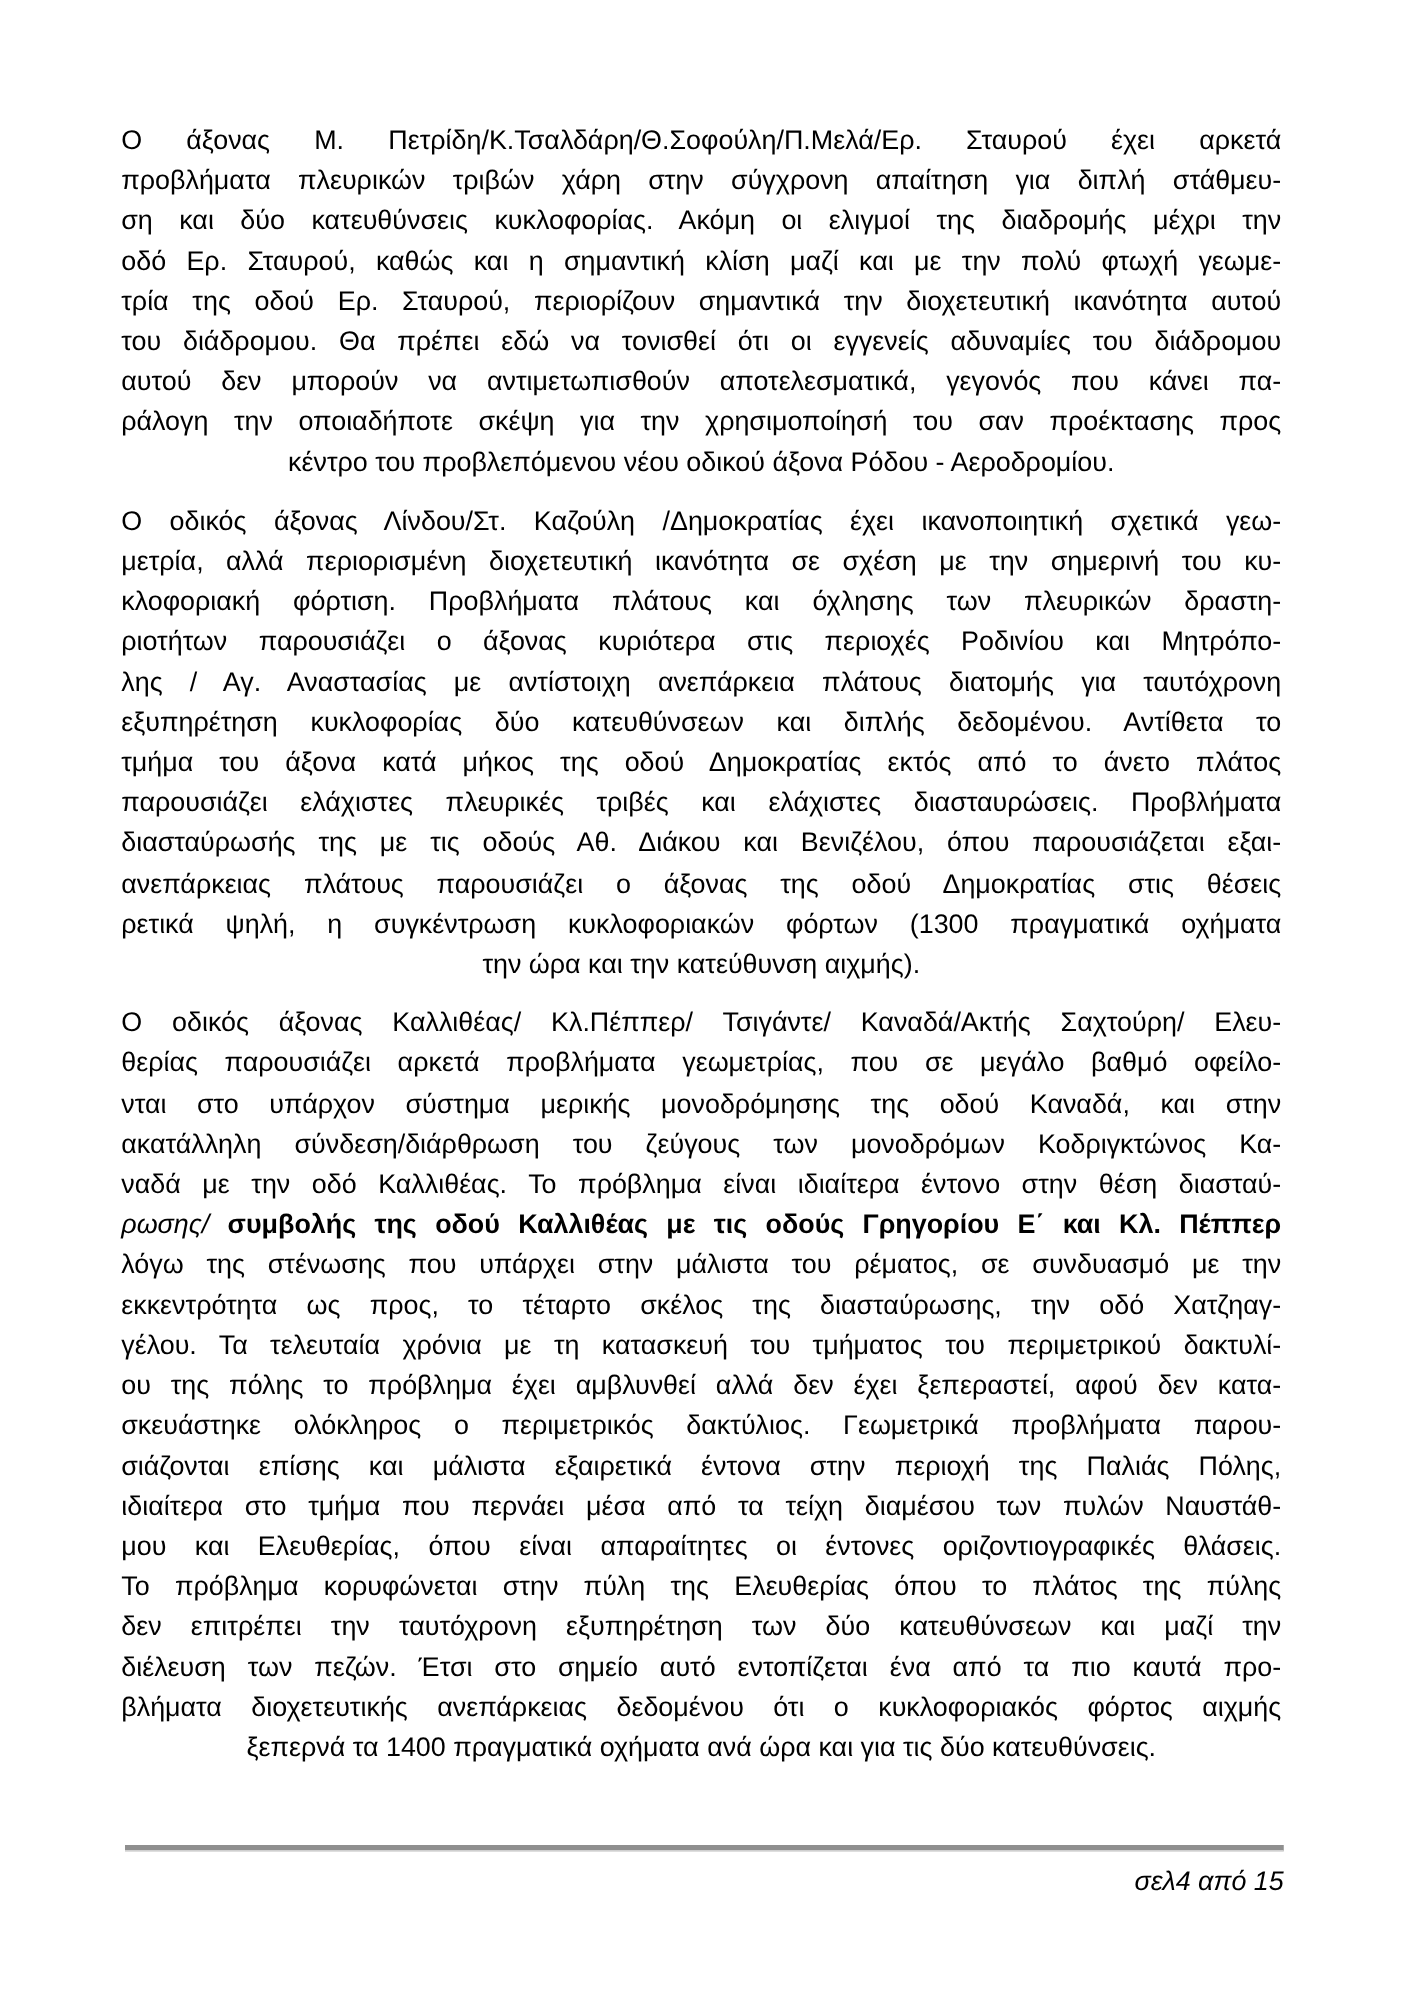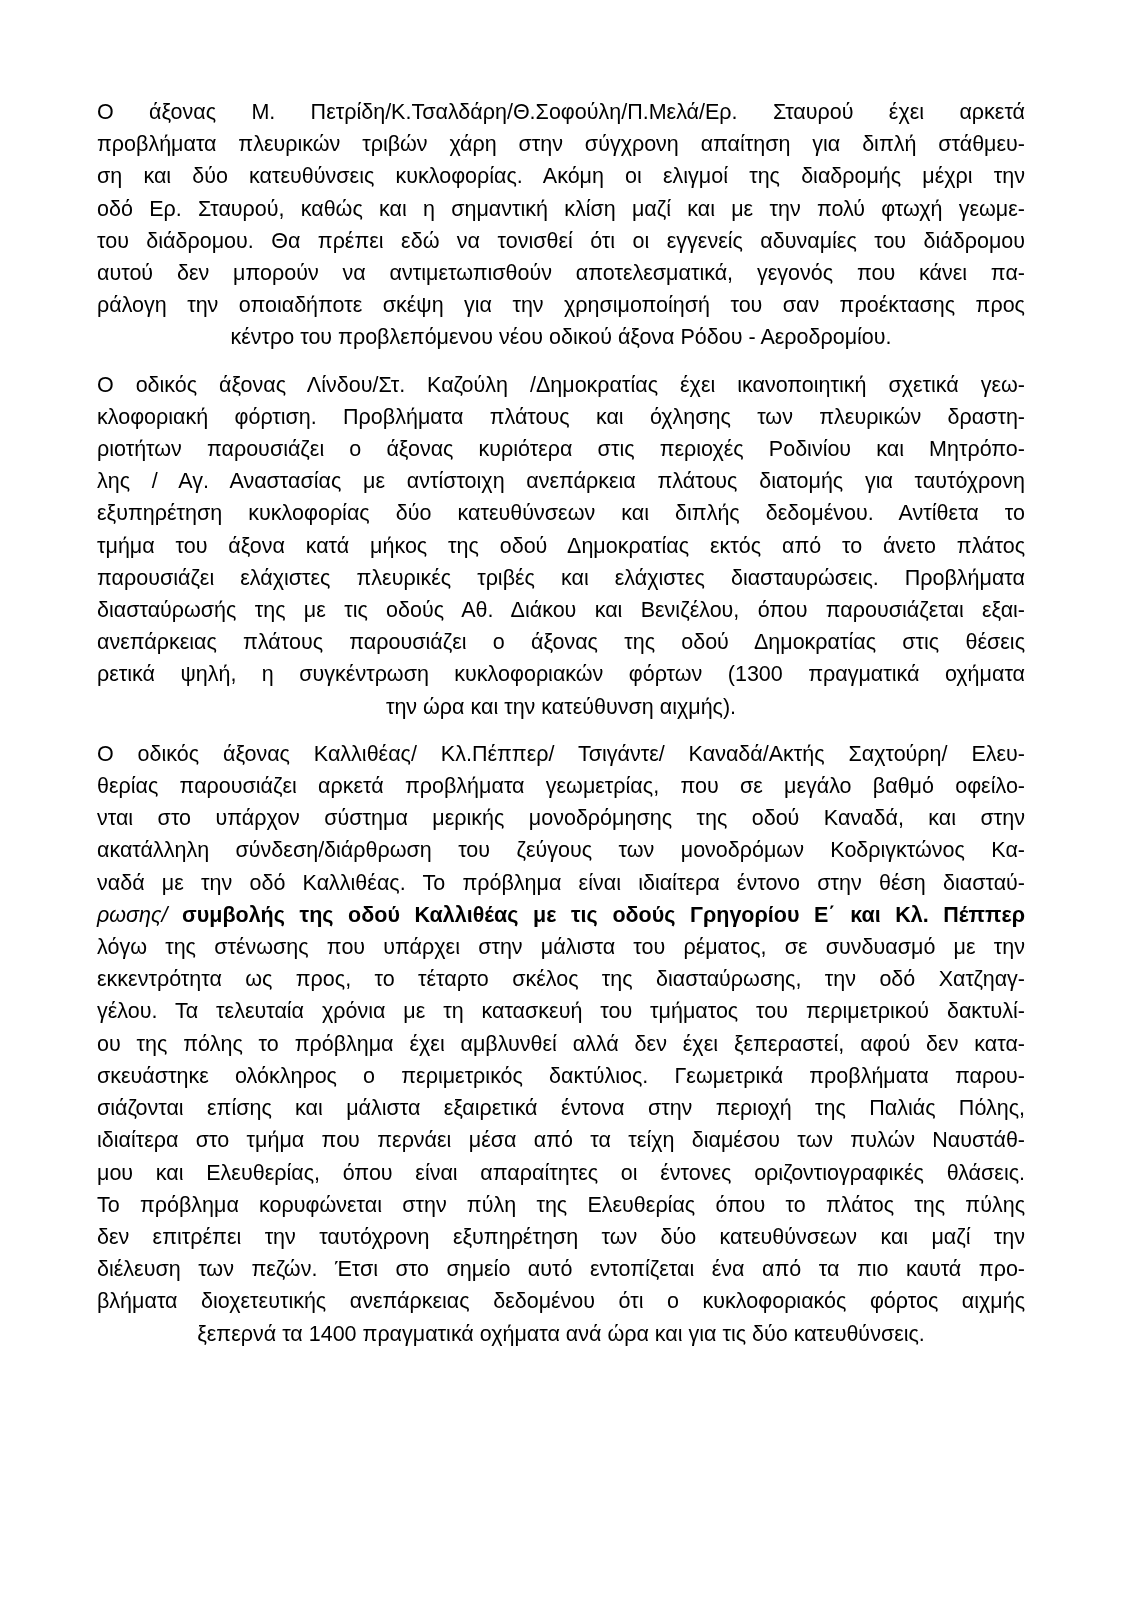--- a/index.html
+++ b/index.html
@@ -59,27 +59,29 @@
 </head>
 <body>
 
 <div class="page">
   <div class="content">
       <div class="par">
         <div class="line">Ο άξονας Μ. Πετρίδη/Κ.Τσαλδάρη/Θ.Σοφούλη/Π.Μελά/Ερ. Σταυρού έχει αρκετά</div>
         <div class="line">προβλήματα πλευρικών τριβών χάρη στην σύγχρονη απαίτηση για διπλή στάθμευ-</div>
         <div class="line">ση και δύο κατευθύνσεις κυκλοφορίας. Ακόμη οι ελιγμοί της διαδρομής μέχρι την</div>
         <div class="line">οδό Ερ. Σταυρού, καθώς και η σημαντική κλίση μαζί και με την πολύ φτωχή γεωμε-</div>
+        <div class="line">τρία της οδού Ερ. Σταυρού, περιορίζουν σημαντικά την διοχετευτική ικανότητα αυτού</div>
         <div class="line">του διάδρομου. Θα πρέπει εδώ να τονισθεί ότι οι εγγενείς αδυναμίες του διάδρομου</div>
         <div class="line">αυτού δεν μπορούν να αντιμετωπισθούν αποτελεσματικά, γεγονός που κάνει πα-</div>
         <div class="line">ράλογη την οποιαδήποτε σκέψη για την χρησιμοποίησή του σαν προέκτασης προς</div>
         <div class="line last">κέντρο του προβλεπόμενου νέου οδικού άξονα Ρόδου - Αεροδρομίου.</div>
       </div>
       <div class="par">
         <div class="line">Ο οδικός άξονας Λίνδου/Στ. Καζούλη /Δημοκρατίας έχει ικανοποιητική σχετικά γεω-</div>
+        <div class="line">μετρία, αλλά περιορισμένη διοχετευτική ικανότητα σε σχέση με την σημερινή του κυ-</div>
         <div class="line">κλοφοριακή φόρτιση. Προβλήματα πλάτους και όχλησης των πλευρικών δραστη-</div>
         <div class="line">ριοτήτων παρουσιάζει ο άξονας κυριότερα στις περιοχές Ροδινίου και Μητρόπο-</div>
         <div class="line">λης / Αγ. Αναστασίας με αντίστοιχη ανεπάρκεια πλάτους διατομής για ταυτόχρονη</div>
         <div class="line">εξυπηρέτηση κυκλοφορίας δύο κατευθύνσεων και διπλής δεδομένου. Αντίθετα το</div>
         <div class="line">τμήμα του άξονα κατά μήκος της οδού Δημοκρατίας εκτός από το άνετο πλάτος</div>
         <div class="line">παρουσιάζει ελάχιστες πλευρικές τριβές και ελάχιστες διασταυρώσεις. Προβλήματα</div>
         <div class="line">διασταύρωσής της με τις οδούς Αθ. Διάκου και Βενιζέλου, όπου παρουσιάζεται εξαι-</div>
         <div class="line">ανεπάρκειας πλάτους παρουσιάζει ο άξονας της οδού Δημοκρατίας στις θέσεις</div>
         <div class="line">ρετικά ψηλή, η συγκέντρωση κυκλοφοριακών φόρτων (1300 πραγματικά οχήματα</div>
         <div class="line last">την ώρα και την κατεύθυνση αιχμής).</div>
@@ -99,13 +101,17 @@
         <div class="line">σιάζονται επίσης και μάλιστα εξαιρετικά έντονα στην περιοχή της Παλιάς Πόλης,</div>
         <div class="line">ιδιαίτερα στο τμήμα που περνάει μέσα από τα τείχη διαμέσου των πυλών Ναυστάθ-</div>
         <div class="line">μου και Ελευθερίας, όπου είναι απαραίτητες οι έντονες οριζοντιογραφικές θλάσεις.</div>
         <div class="line">Το πρόβλημα κορυφώνεται στην πύλη της Ελευθερίας όπου το πλάτος της πύλης</div>
         <div class="line">δεν επιτρέπει την ταυτόχρονη εξυπηρέτηση των δύο κατευθύνσεων και μαζί την</div>
         <div class="line">διέλευση των πεζών. Έτσι στο σημείο αυτό εντοπίζεται ένα από τα πιο καυτά προ-</div>
         <div class="line">βλήματα διοχετευτικής ανεπάρκειας δεδομένου ότι ο κυκλοφοριακός φόρτος αιχμής</div>
         <div class="line last">ξεπερνά τα 1400 πραγματικά οχήματα ανά ώρα και για τις δύο κατευθύνσεις.</div>
       </div>
     </div>
+  <div class="footer">
+    <div class="footer-rule"></div>
+    <div class="footer-text">σελ4 από 15</div>
+  </div>
 </div>
 
 </body></html>

